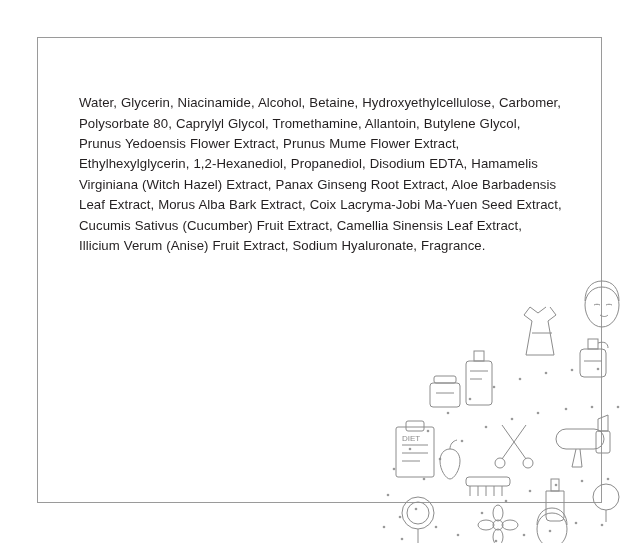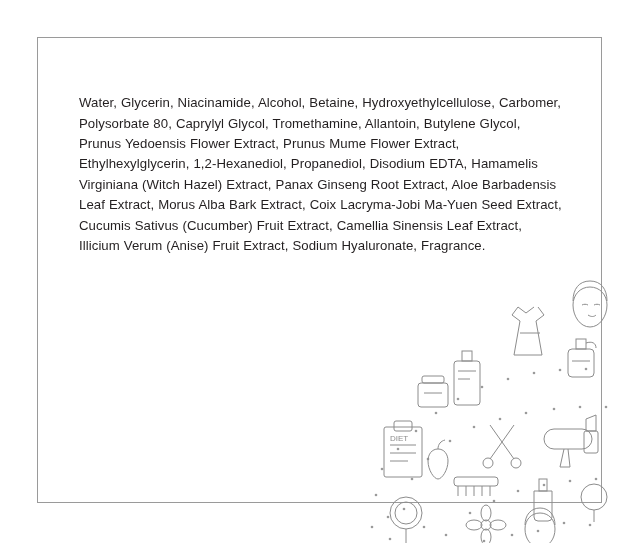--- a/index.html
+++ b/index.html
@@ -41,21 +41,21 @@
     font-size: 13.2px;
     line-height: 20.4px;
     color: #231f20;
     letter-spacing: 0.005em;
     white-space: pre-wrap;
     word-spacing: 0.02em;
   }
   
   #decor-cluster {
     position: absolute;
-    right: 16px;
+    right: 4px;
     bottom: 0;
     width: 260px;
     height: 270px;
     pointer-events: none;
   }
   #decor-cluster svg {
     display: block;
   }
 </style>
 </head>

